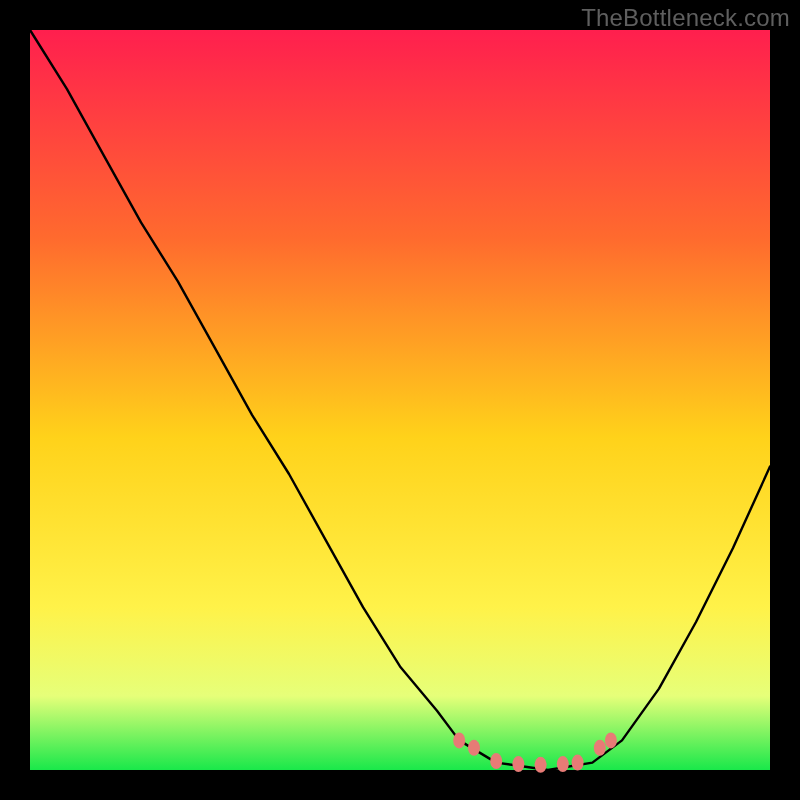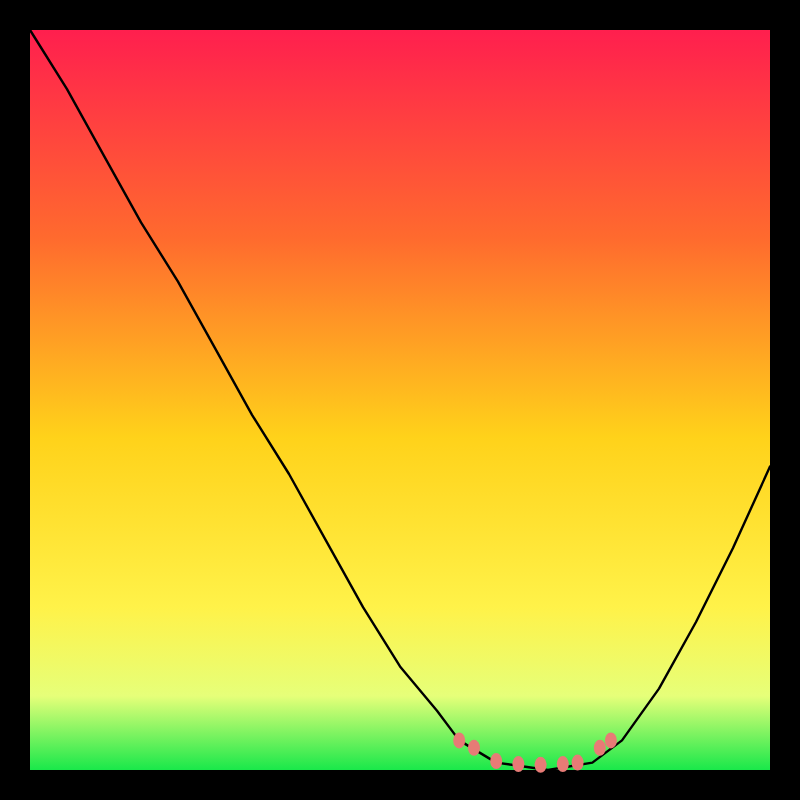--- a/index.html
+++ b/index.html
@@ -30,20 +30,21 @@
   svg {
     position: absolute;
     top: 0;
     left: 0;
   }
 </style>
 </head>
 <body>
 <div class="frame">
 
+<div class="watermark">TheBottleneck.com</div>
 
 <svg id="chart-svg" width="800" height="800" viewBox="0 0 800 800">
   <defs>
     <linearGradient id="bg-grad" x1="0" y1="0" x2="0" y2="1">
       <stop id="g0" offset="0%" stop-color="#ff1f4e"></stop>
       <stop id="g1" offset="28%" stop-color="#ff6a2e"></stop>
       <stop id="g2" offset="55%" stop-color="#ffd21a"></stop>
       <stop id="g3" offset="78%" stop-color="#fff249"></stop>
       <stop id="g4" offset="90%" stop-color="#e6ff79"></stop>
       <stop id="g5" offset="100%" stop-color="#19e84a"></stop>

